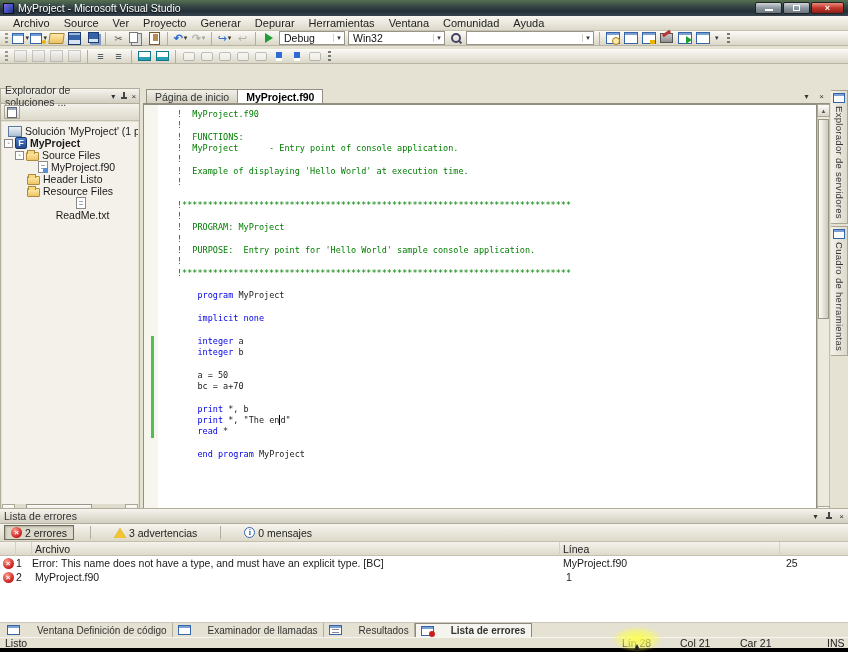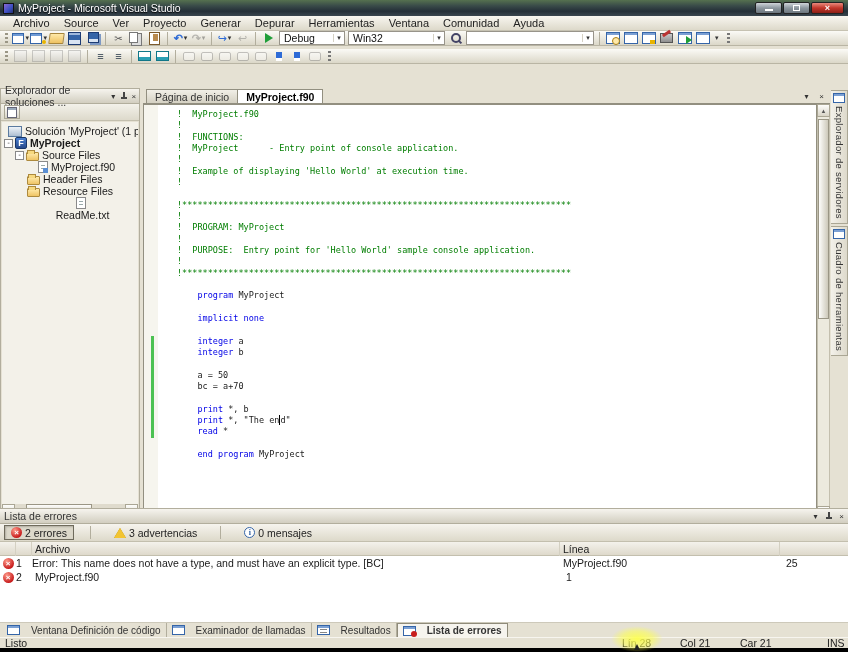--- a/index.html
+++ b/index.html
@@ -154,21 +154,21 @@
   .ball-info::before { content:"i"; }
   .el-grid-head, .el-row { display:grid; grid-template-columns:16px 16px 528px 220px 1fr; align-items:center; height:14px; font-size:10.5px; }
   .el-grid-head { position:absolute; top:33px; left:0; right:0; background:linear-gradient(#f4f2ec,#ded9cb);
     border-bottom:1px solid #c3bfae; color:#222; }
   .el-grid-head span { padding-left:3px; border-right:1px solid #d4d0c2; height:14px; line-height:14px; }
   .el-body { position:absolute; top:47px; left:0; right:0; bottom:0; background:#fff; }
   .el-row { background:#fff; color:#1a1a1a; }
   .el-row .cell-ico { display:flex; justify-content:center; }
   
   .btabs { position:absolute; top:622px; left:0; right:0; height:15px; background:#e5e1d3; display:flex; align-items:flex-end; padding-left:2px; border-top:1px solid #cdc9ba; }
-  .btab { height:14px; display:flex; align-items:center; gap:11px; padding:0 5px; font-size:10px; color:#333; border-right:1px solid #b2ae9d;margin-top:43px; }
+  .btab { height:14px; display:flex; align-items:center; gap:17px; padding:0 5px; font-size:10px; color:#333; border-right:1px solid #b2ae9d;margin-top:43px; }
   .btab.active { background:#f6f4ee; border:1px solid #8f8b7a; border-bottom:none; font-weight:bold; }
   .bt-ic { width:13px; height:10px; background:#fff; border:1px solid #3565a8; box-shadow:inset 0 2px 0 #7ba0d4; flex:none; position:relative; }
   .bt-ic.err::after { content:""; position:absolute; right:-2px; bottom:-2px; width:6px; height:6px; border-radius:50%; background:#c81e1e; }
   .bt-ic.list::after { content:""; position:absolute; inset:3px 2px 1px; background:repeating-linear-gradient(180deg,#888 0 1px,transparent 1px 3px); }
   
   .statusbar { position:absolute; top:637px; left:0; right:0; height:11px; background:#e5e1d3; border-top:1px solid #f7f5ef; font-size:10.5px; color:#222; }
   .status-ready { position:absolute; left:5px; top:0; line-height:11px; }
   .st-field { position:absolute; top:0; line-height:11px; }
   .st-line { left:622px; } .st-col { left:680px; } .st-char { left:740px; } .st-ins { left:827px; }
   .blackbar { position:absolute; top:648px; left:0; right:0; height:4px; background:#000; }
@@ -317,21 +317,21 @@
             <div class="exp">-</div>
             <div class="ti ti-folder"></div>
             <span>Source Files</span>
           </div>
           <div class="trow" style="padding-left: 36px;">
             <div class="ti ti-file-code"></div>
             <span>MyProject.f90</span>
           </div>
           <div class="trow" style="padding-left: 25px;">
             <div class="ti ti-folder"></div>
-            <span>Header Files</span>
+            <span>Header Listo</span>
           </div>
           <div class="trow" style="padding-left: 25px;">
             <div class="ti ti-folder"></div>
             <span>Resource Files</span>
           </div>
           <div class="trow" style="padding-left: 25px; flex-direction: column;">
             <div class="ti ti-file"></div>
             <span>ReadMe.txt</span>
           </div>
         </div>

